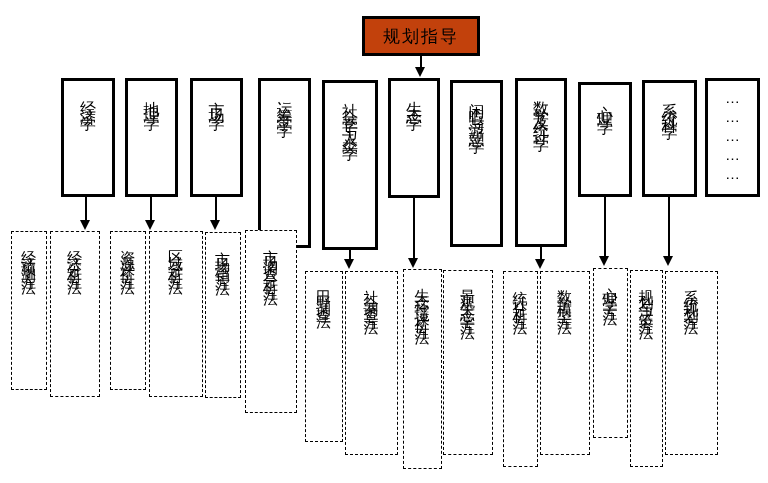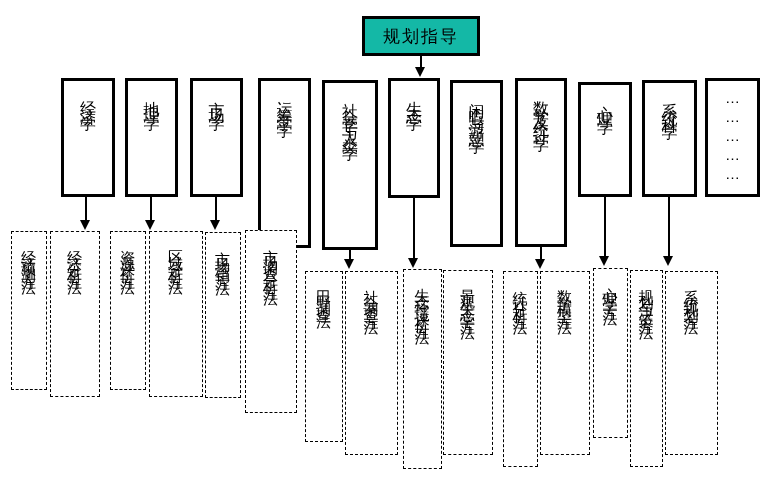--- a/index.html
+++ b/index.html
@@ -18,21 +18,21 @@
     box-sizing:border-box;
   }
   .vtext{
     writing-mode:vertical-rl;text-orientation:upright;
     font-size:16px;letter-spacing:7px;line-height:1;
     padding-top:7px;white-space:nowrap;
   }
   .dbox .vtext{font-size:15px;letter-spacing:6px;padding-top:6px;}
   .dots{letter-spacing:2px;padding-top:8px;font-size:15px;}
   .rootbox{
-    position:absolute;border:3px solid #000;background:#14b8a6;
+    position:absolute;border:3px solid #000;background:#c2410c;
     display:flex;justify-content:center;align-items:center;
     box-sizing:border-box;font-size:17px;letter-spacing:2px;
   }
   .shaft{position:absolute;width:2px;background:#000;}
   .ahead{
     position:absolute;width:0;height:0;
     border-left:5px solid transparent;border-right:5px solid transparent;
     border-top:10px solid #000;
   }
 </style>

